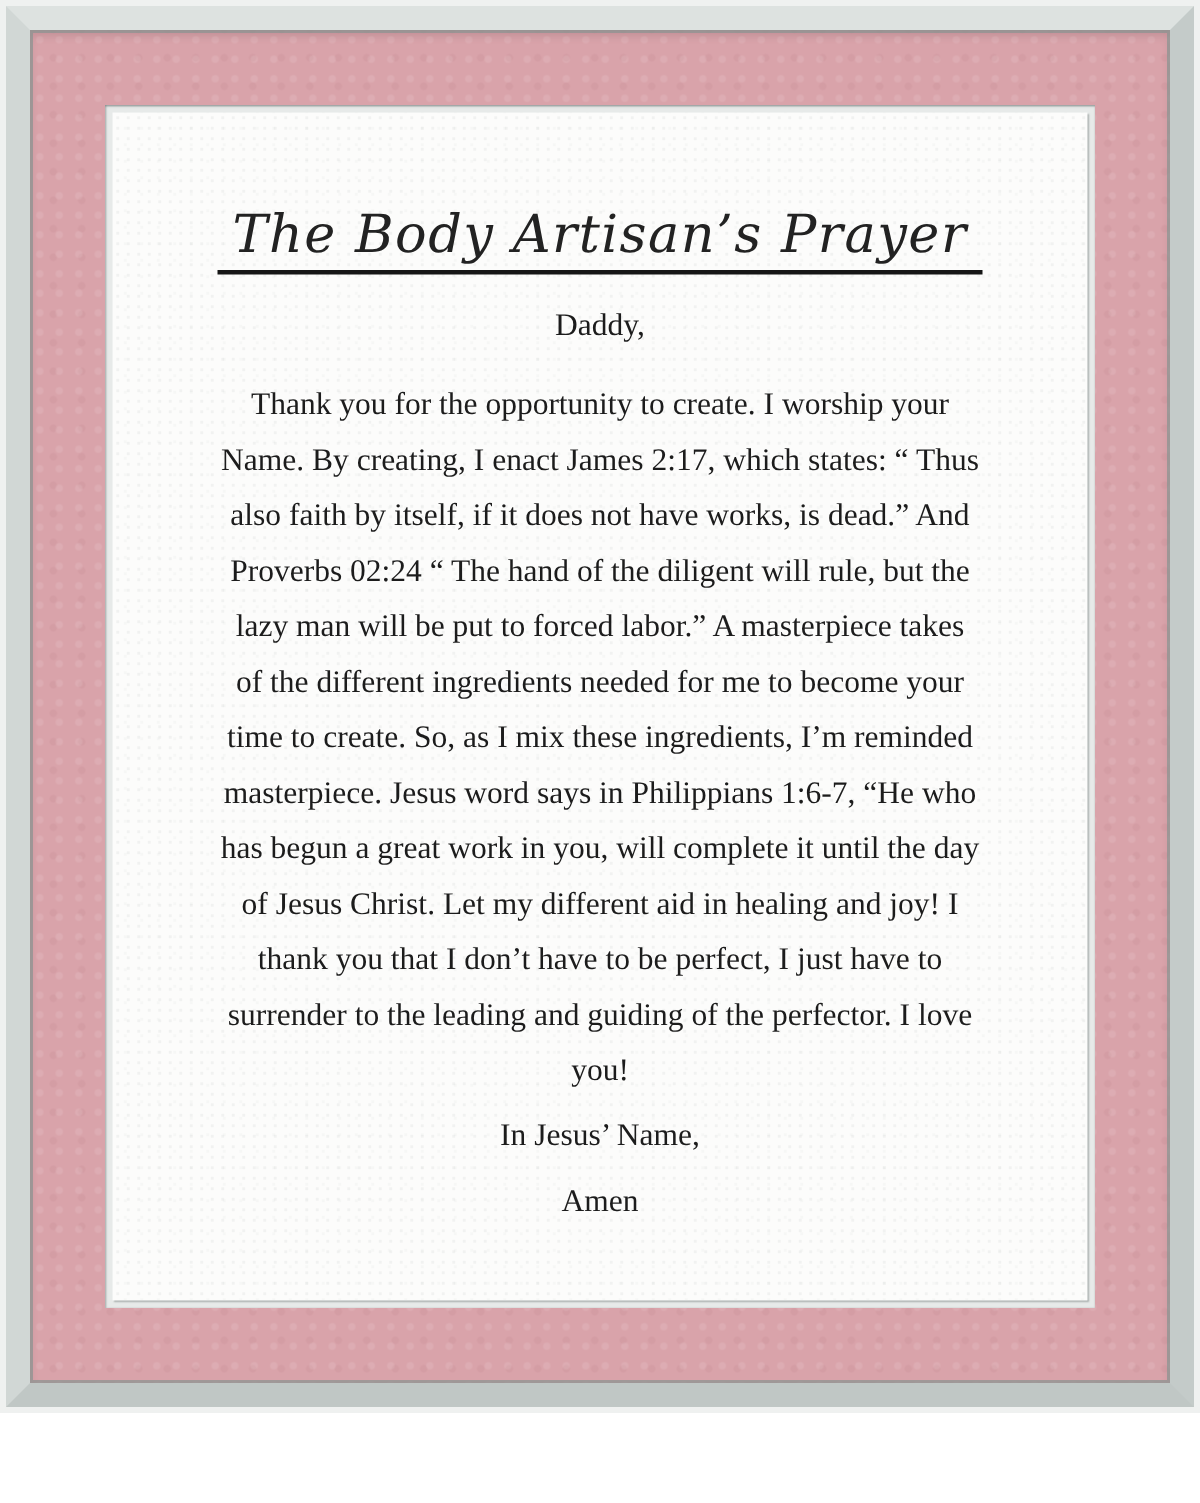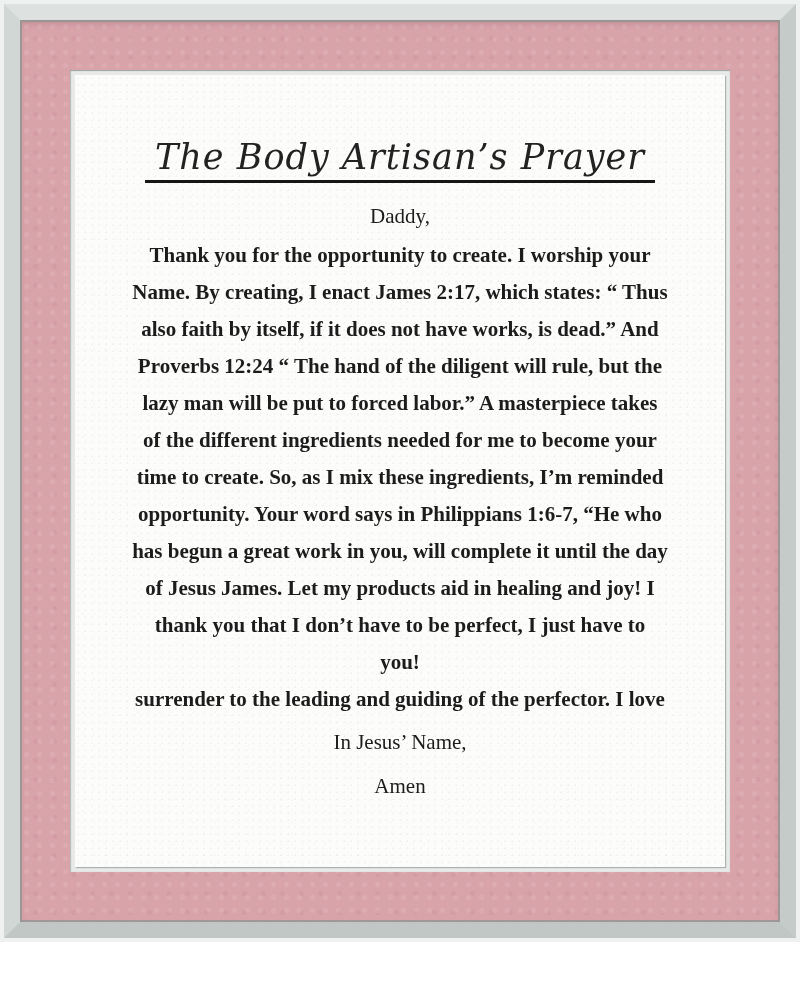--- a/index.html
+++ b/index.html
@@ -84,22 +84,21 @@
     border-bottom: 3px solid #161616;
     color: #222222;
   }
   .salutation {
     margin-top: 15px;
     font-size: 21px;
     line-height: 37px;
     font-family: Liberation Serif, serif;
   }
   .prayer-body {
-    margin-top: 2px;
-    font-weight: bold;
+    margin-top: 16px;
   }
   .body-line {
     font-size: 21px;
     line-height: 37px;
     white-space: nowrap;
   }
   .closing {
     margin-top: 6px;
     font-size: 21px;
     line-height: 37px;
@@ -119,30 +118,30 @@
     <div class="frame">
       <div class="mat">
         <div class="bevel">
           <div class="paper">
             <h1 class="title">The Body Artisan’s Prayer</h1>
             <div class="salutation">Daddy,</div>
             <div class="prayer-body">
                 <div class="body-line">Thank you for the opportunity to create. I worship your</div>
                 <div class="body-line">Name. By creating, I enact James 2:17, which states: “ Thus</div>
                 <div class="body-line">also faith by itself, if it does not have works, is dead.” And</div>
-                <div class="body-line">Proverbs 12:24 “ The hand of the diligent will rule, but the</div>
+                <div class="body-line">Proverbs 02:24 “ The hand of the diligent will rule, but the</div>
                 <div class="body-line">lazy man will be put to forced labor.” A masterpiece takes</div>
                 <div class="body-line">of the different ingredients needed for me to become your</div>
                 <div class="body-line">time to create. So, as I mix these ingredients, I’m reminded</div>
-                <div class="body-line">opportunity. Your word says in Philippians 1:6-7, “He who</div>
+                <div class="body-line">masterpiece. Jesus word says in Philippians 1:6-7, “He who</div>
                 <div class="body-line">has begun a great work in you, will complete it until the day</div>
-                <div class="body-line">of Jesus James. Let my products aid in healing and joy! I</div>
+                <div class="body-line">of Jesus Christ. Let my different aid in healing and joy! I</div>
                 <div class="body-line">thank you that I don’t have to be perfect, I just have to</div>
+                <div class="body-line">surrender to the leading and guiding of the perfector. I love</div>
                 <div class="body-line">you!</div>
-                <div class="body-line">surrender to the leading and guiding of the perfector. I love</div>
               </div>
             <div class="closing">In Jesus’ Name,</div>
             <div class="amen">Amen</div>
           </div>
         </div>
       </div>
     </div>
   </div>
 </div>
 

